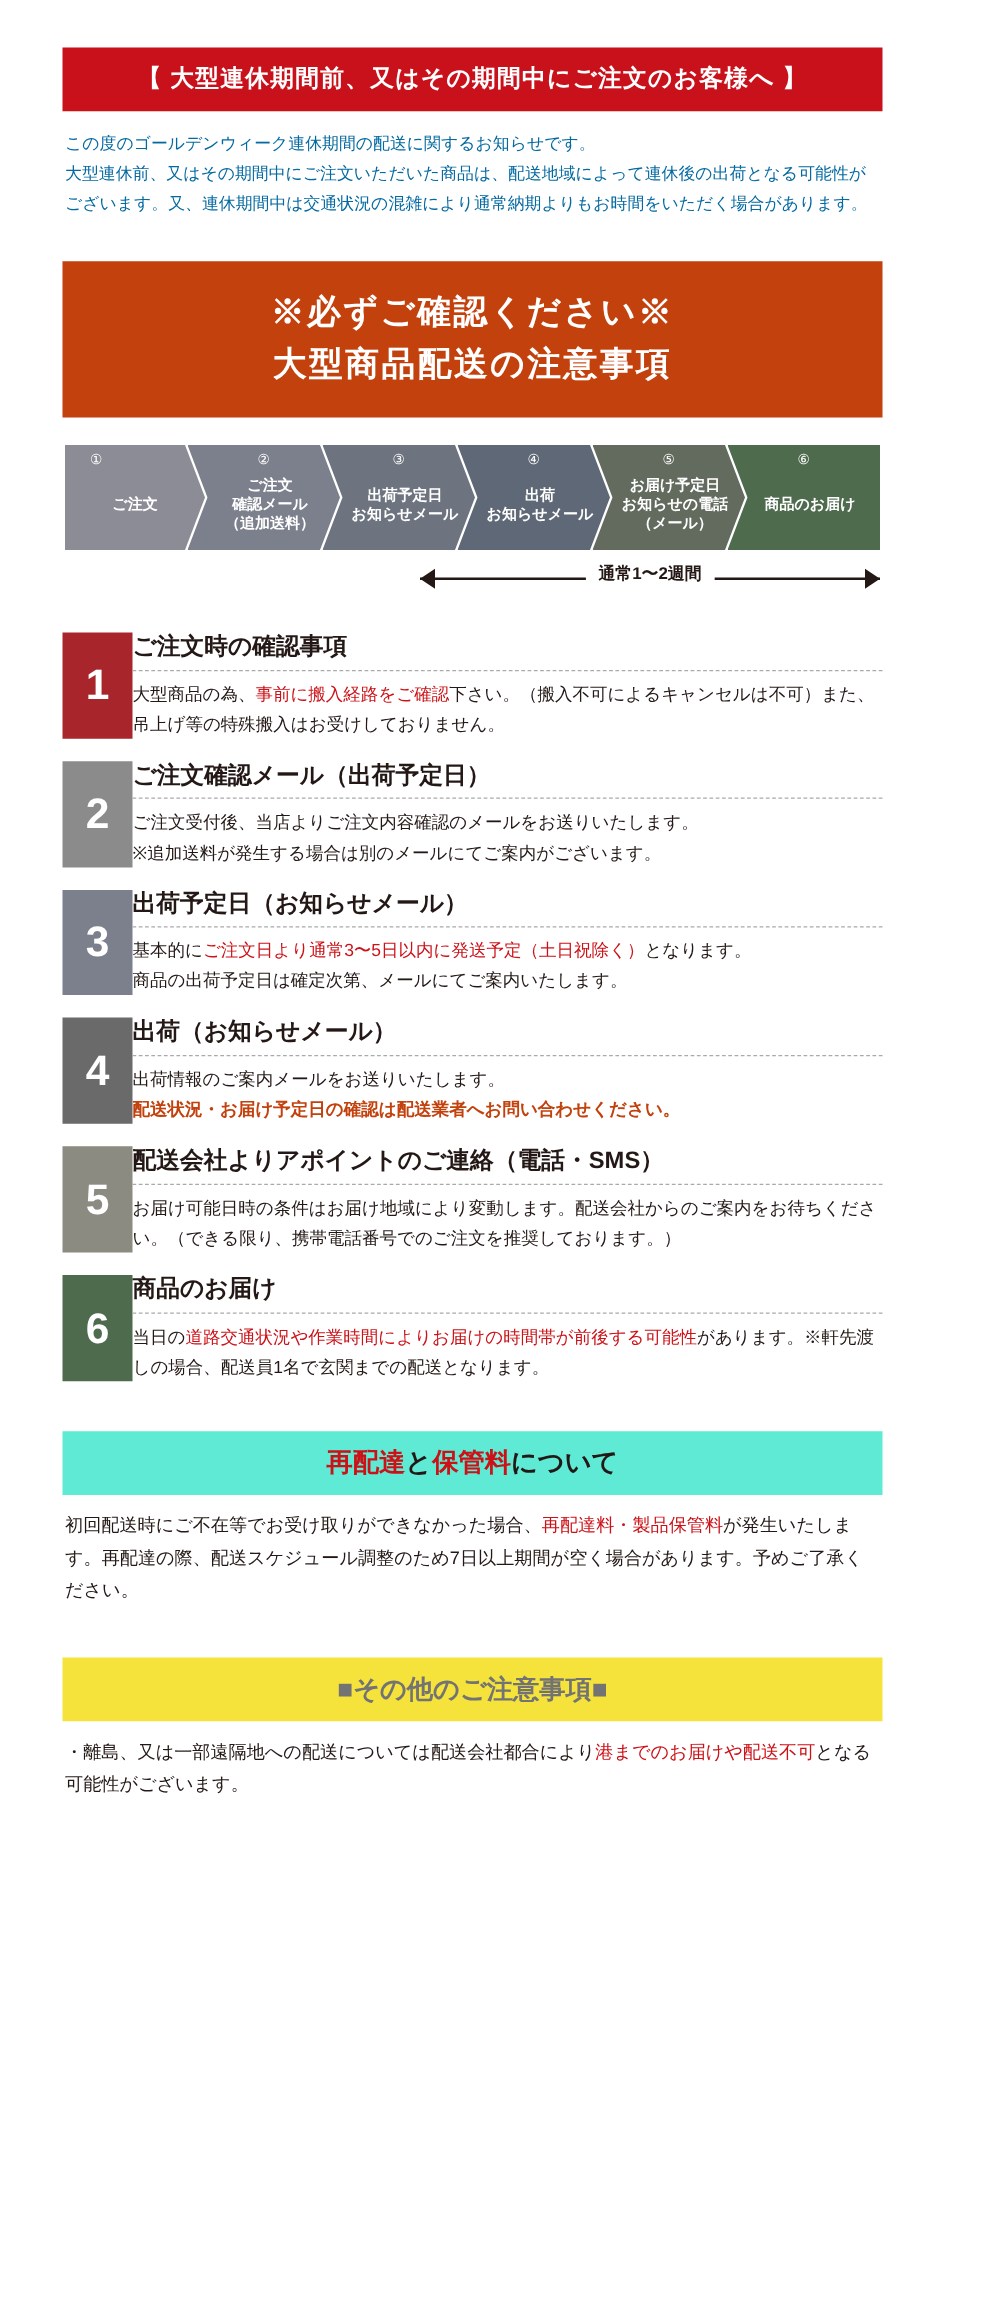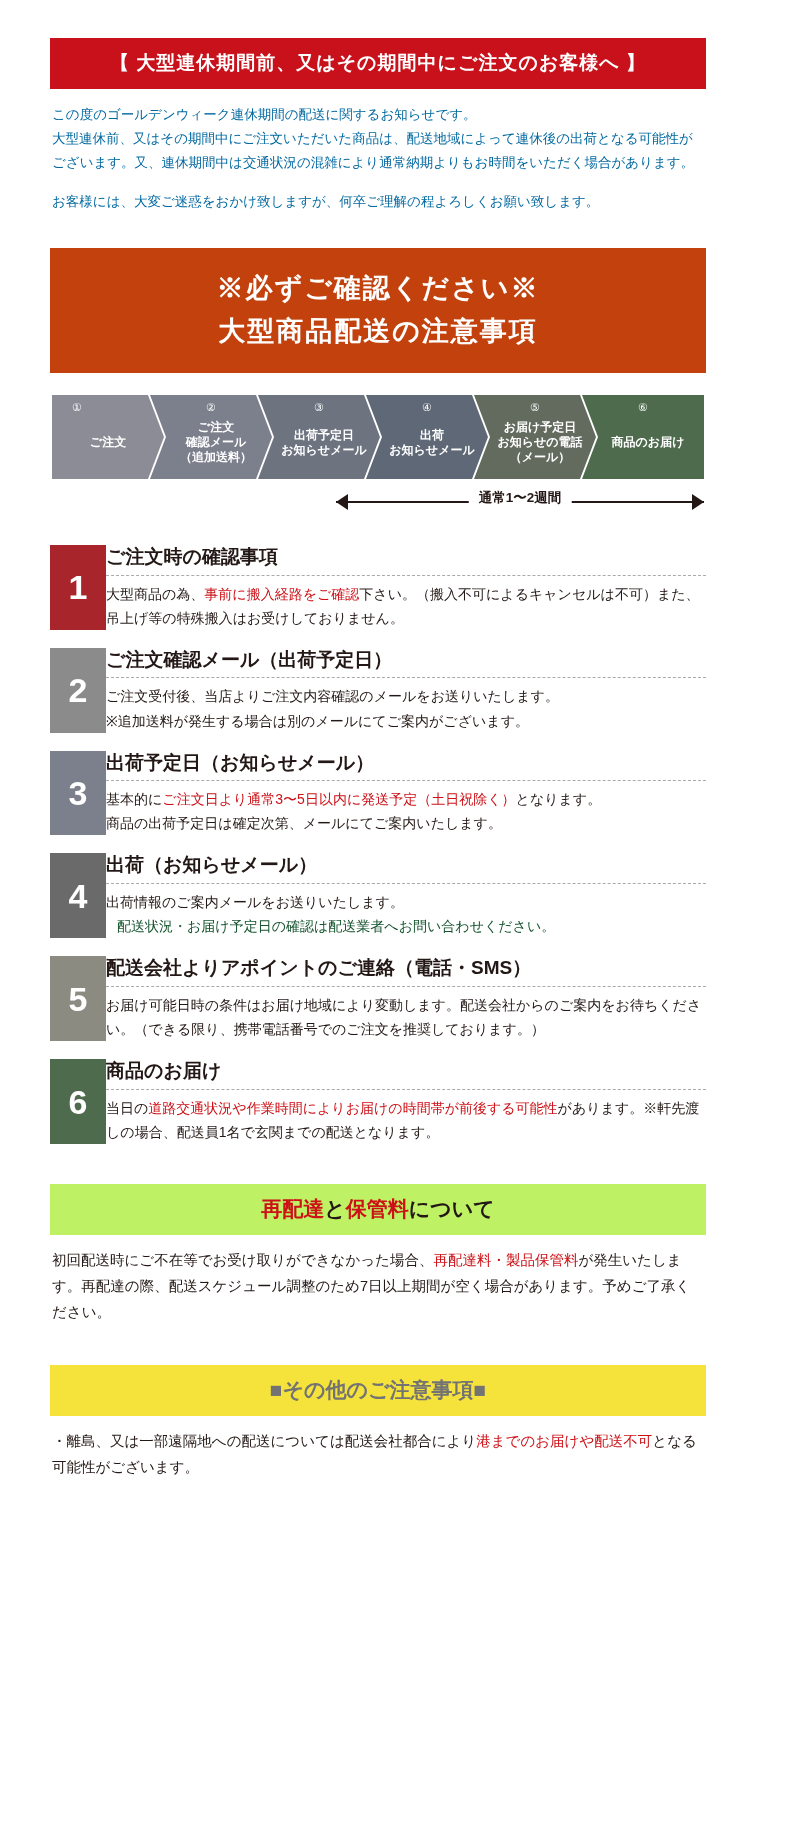--- a/index.html
+++ b/index.html
@@ -179,26 +179,26 @@
     line-height: 1.3;
     padding-bottom: 5px;
     border-bottom: 1px dashed #aaaaaa;
   }
   .step .desc {
     font-size: 14px;
     line-height: 1.72;
     padding-top: 6px;
   }
   .red { color: #cc1117; }
-  .redb { color: #14532d; font-weight: normal; margin-left: 11px; }
+  .redb { color: #c2410c; font-weight: bold; }
 
   
   .yellow-banner {
     margin-top: 40px;
-    background: #bef264;
+    background: #5eead4;
     text-align: center;
     font-size: 21px;
     font-weight: bold;
     padding: 11px 0 12px;
     color: #231815;
   }
   .sec-body {
     padding: 13px 2px 0 2px;
     font-size: 14.5px;
     line-height: 1.78;
@@ -218,21 +218,20 @@
 </style>
 </head>
 <body>
 
 <div class="page">
 
   <div class="holiday-banner">【 大型連休期間前、又はその期間中にご注文のお客様へ 】</div>
   <div class="holiday-body">
     <p style="white-space:pre-line;">この度のゴールデンウィーク連休期間の配送に関するお知らせです。
 大型連休前、又はその期間中にご注文いただいた商品は、配送地域によって連休後の出荷となる可能性がございます。又、連休期間中は交通状況の混雑により通常納期よりもお時間をいただく場合があります。</p>
-    <p>お客様には、大変ご迷惑をおかけ致しますが、何卒ご理解の程よろしくお願い致します。</p>
   </div>
 
   <div class="main-header">
     <div class="line1">※必ずご確認ください※</div>
     <div class="line2">大型商品配送の注意事項</div>
   </div>
 
   <div class="flow">
     <div class="chev c1">
       <span class="num">①</span>

